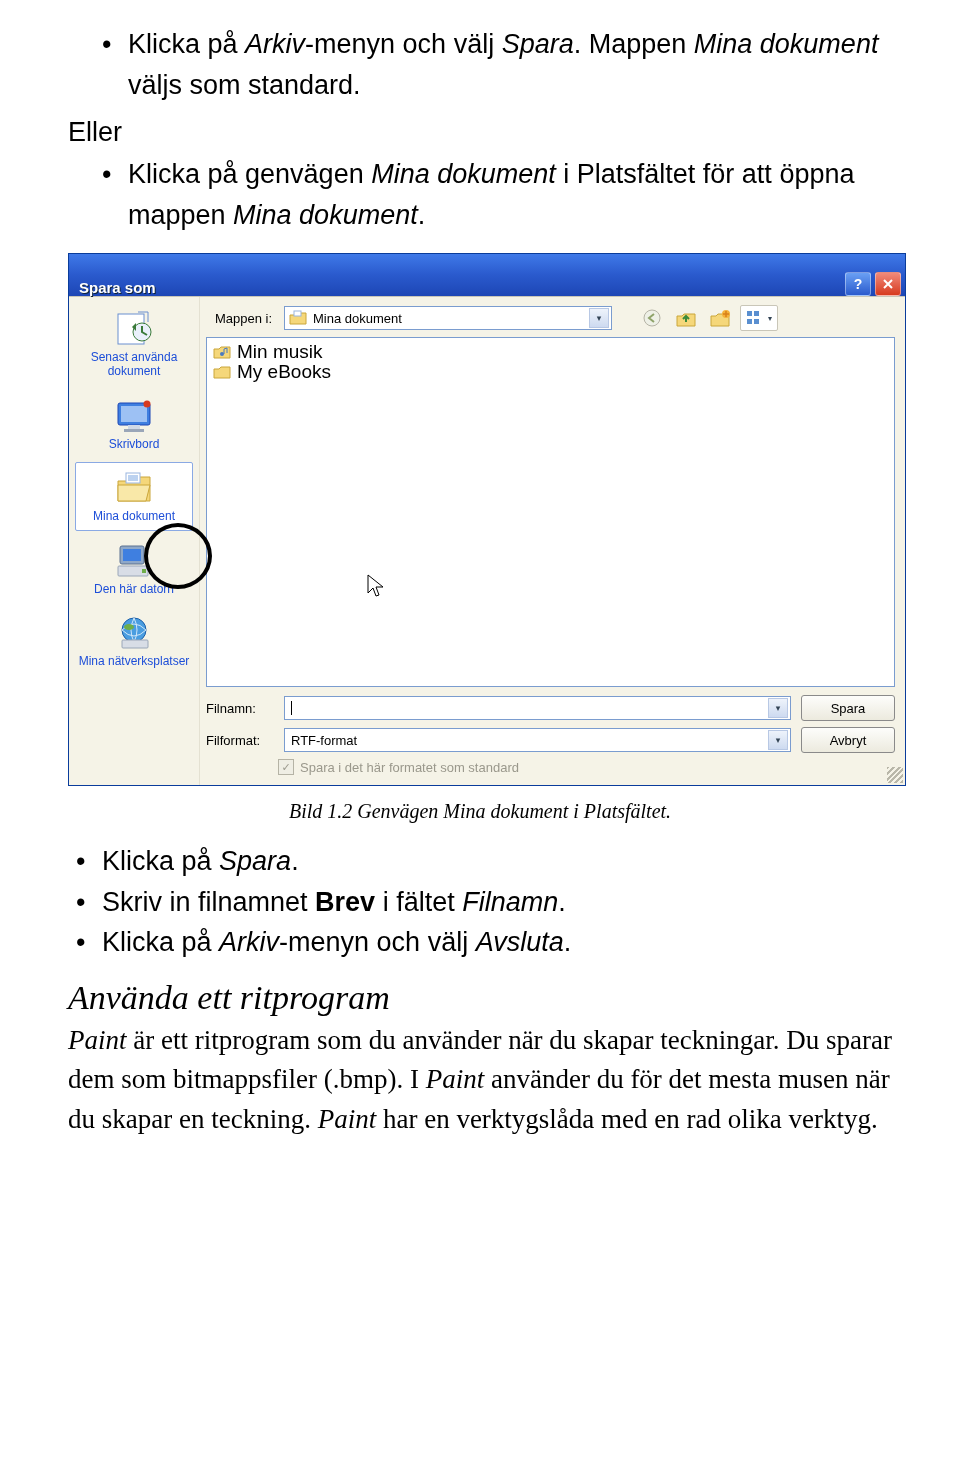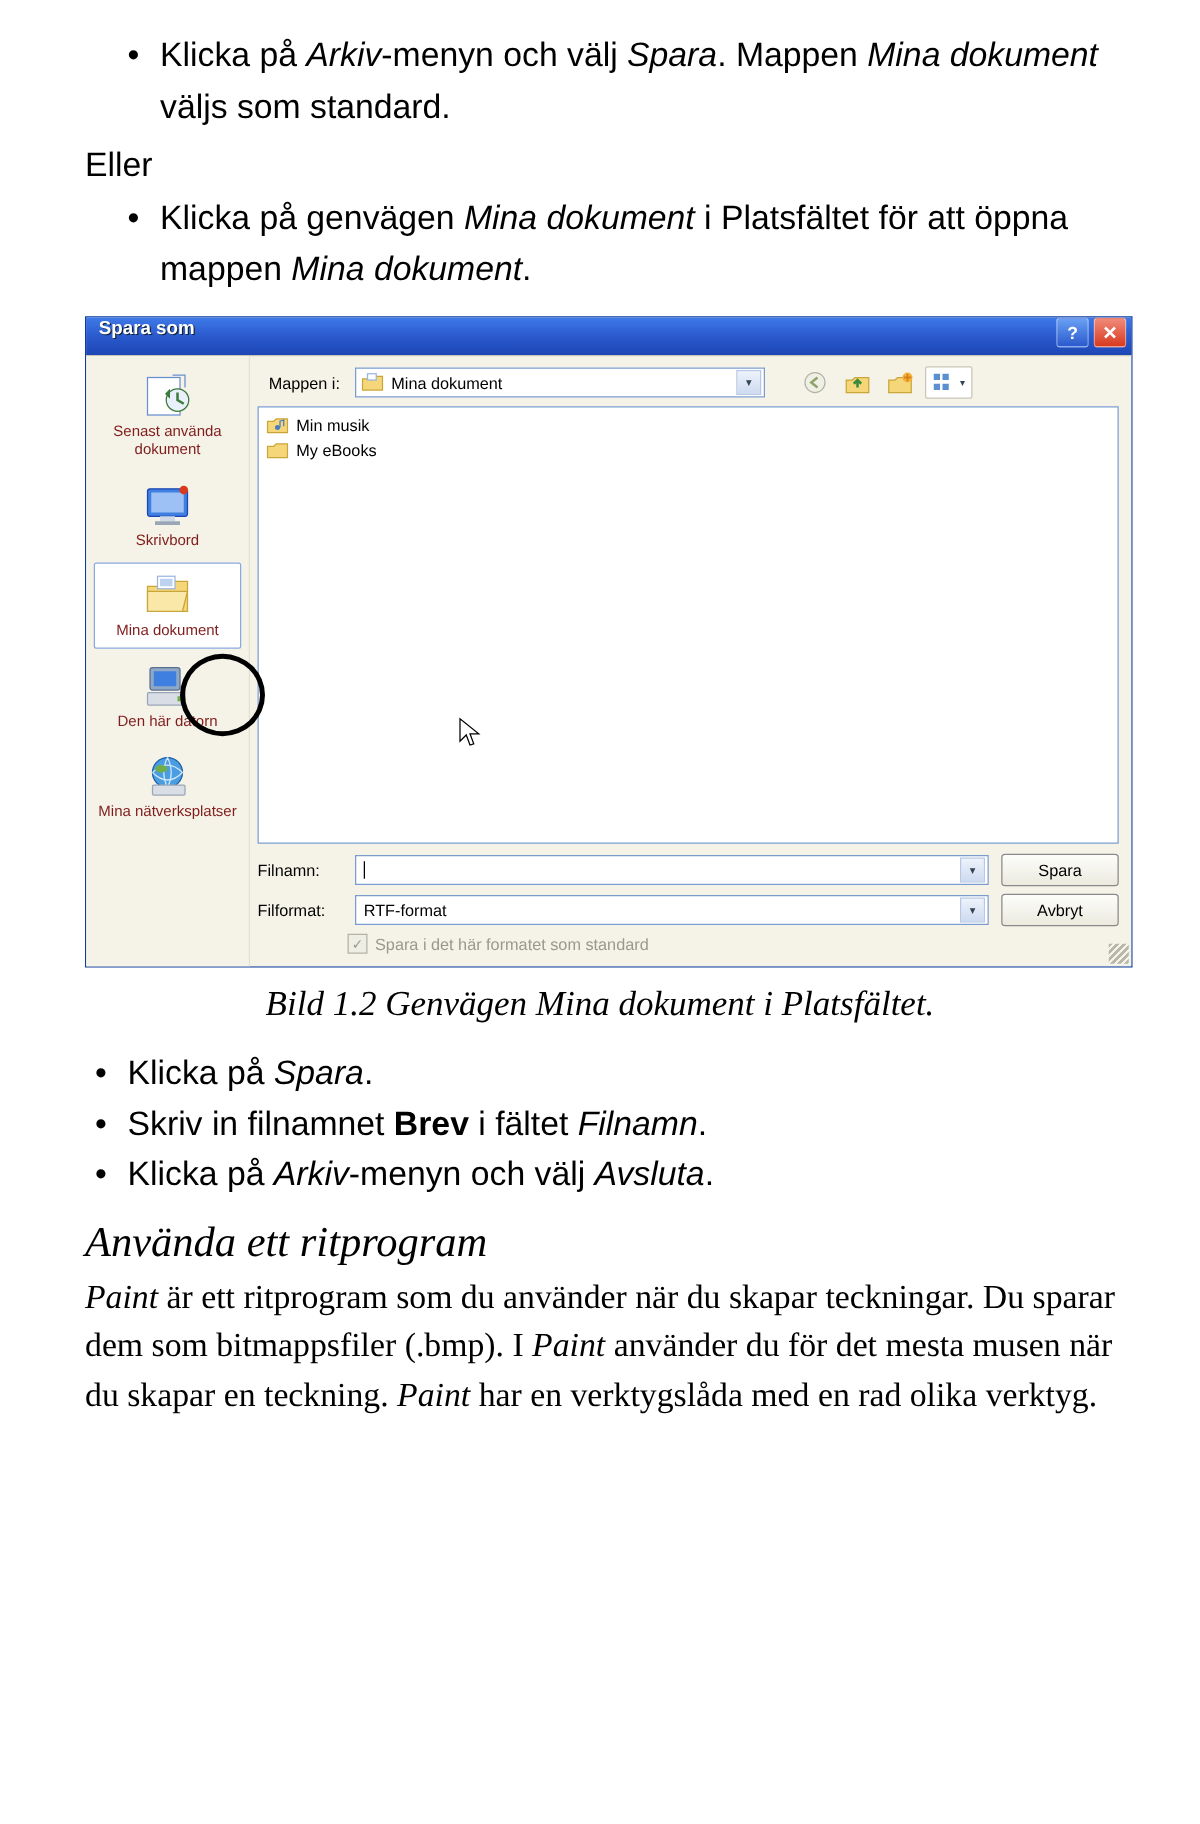--- a/index.html
+++ b/index.html
@@ -5,46 +5,46 @@
   html,body{margin:0;padding:0;background:#fff;font-family:"Century Gothic","Futura",Arial,sans-serif;color:#000}
   .page{width:960px;margin:0 auto;padding:24px 68px 40px 68px;box-sizing:border-box}
   .bullets{margin:0 0 12px 0;padding:0;list-style:none}
   .bullets li{position:relative;padding-left:34px;font-size:27px;line-height:1.5}
   .bullets li::before{content:"•";position:absolute;left:8px;top:0;font-size:27px}
   .bullets.inner li{padding-left:60px}
   .bullets.inner li::before{left:34px}
   .italic{font-style:italic}
   .bold{font-weight:bold}
   .eller{font-size:27px;margin:6px 0 6px 0}
-  .caption{font-style:italic;font-family:Georgia,serif;font-size:28px;text-align:center;margin:14px 0 18px 0}
+  .caption{font-style:italic;font-family:Georgia,serif;font-size:20px;text-align:center;margin:14px 0 18px 0}
   .heading{font-style:italic;font-family:Georgia,serif;font-size:34px;margin:16px 0 4px 0}
   .para{font-size:27px;line-height:1.48;font-family:Georgia,serif}
   .para .i{font-style:italic}
 
   
   .dlg{width:836px;margin:18px auto 0 auto;border:1px solid #0a3c9b;box-shadow:0 0 0 1px #6b90d6 inset;font-family:Tahoma,Arial,sans-serif;font-size:13px;color:#000}
-  .titlebar{background:linear-gradient(to bottom,#3f79e8 0%,#2a5acd 50%,#1d46b5 100%);height:30px;display:flex;align-items:flex-start;justify-content:space-between;padding:0 4px 0 10px}
+  .titlebar{background:linear-gradient(to bottom,#3f79e8 0%,#2a5acd 50%,#1d46b5 100%);height:42px;display:flex;align-items:flex-end;justify-content:space-between;padding:0 4px 0 10px}
   .titlebar .t{color:#fff;font-weight:bold;font-size:15px;text-shadow:1px 1px 0 #123}
   .titlebar .tbtns{display:flex;gap:4px}
   .tbtn{width:24px;height:22px;border-radius:3px;display:flex;align-items:center;justify-content:center;color:#fff;font-weight:bold;font-size:14px;border:1px solid rgba(255,255,255,.4)}
   .tbtn.help{background:linear-gradient(to bottom,#6aa0f4,#2a5acd)}
   .tbtn.close{background:linear-gradient(to bottom,#f08a7a,#d73a1f)}
   .dlgbody{background:#f5f3e7;display:flex;border-top:1px solid #c9c6b8}
   .placesbar{width:122px;background:#f5f3e7;padding:6px 4px 4px 4px;display:flex;flex-direction:column;align-items:center;gap:4px;border-right:1px solid #e4e1d2}
-  .place{width:112px;padding:4px 2px 6px 2px;text-align:center;color:#7f1d1d;font-size:12px;line-height:1.2;border:1px solid transparent;border-radius:2px}
+  .place{width:112px;padding:4px 2px 6px 2px;text-align:center;color:#1d4ed8;font-size:12px;line-height:1.2;border:1px solid transparent;border-radius:2px}
   .place.sel{border:1px solid #8aa9e4;background:#fff}
   .place .pi{width:44px;height:40px;margin:0 auto 2px auto;display:block}
   .main{flex:1;display:flex;flex-direction:column}
   .toolbar{display:flex;align-items:center;gap:6px;padding:8px 10px 6px 6px}
   .lbl{width:66px;text-align:right;padding-right:6px}
   .combo{flex:1;height:22px;border:1px solid #7a9ccf;background:#fff;display:flex;align-items:center;padding:0 2px 0 4px;gap:6px}
   .combo .arrow{margin-left:auto;width:18px;height:18px;border:1px solid #b8c8e4;background:linear-gradient(#eef3fb,#cddaf0);display:flex;align-items:center;justify-content:center;font-size:9px;color:#345}
   .tbicon{width:26px;height:24px;border:1px solid transparent;display:flex;align-items:center;justify-content:center;border-radius:2px}
   .filearea{flex:1;background:#fff;margin:0 10px 6px 6px;border:1px solid #7a9ccf;min-height:340px;padding:4px 6px}
-  .frow{display:flex;align-items:center;gap:6px;height:20px;font-size:13px}
+  .frow{display:flex;align-items:center;gap:6px;height:20px;font-size:19px}
   .bottom{padding:2px 10px 6px 6px}
   .brow{display:flex;align-items:center;gap:10px;margin-bottom:6px}
   .brow .blbl{padding-right:2px}
   .brow .l1{width:66px;}
   .field{flex:1;height:22px;border:1px solid #7a9ccf;background:#fff;display:flex;align-items:center;padding:0 2px 0 6px}
   .field .arrow{margin-left:auto;width:18px;height:18px;border:1px solid #b8c8e4;background:linear-gradient(#eef3fb,#cddaf0);display:flex;align-items:center;justify-content:center;font-size:9px;color:#345}
   .btn{width:92px;height:24px;border:1px solid #8a8a8a;background:linear-gradient(#fdfdfb,#eceade);border-radius:3px;display:flex;align-items:center;justify-content:center;font-size:13px}
   .chkrow{display:flex;align-items:center;gap:6px;color:#9a988c;font-size:13px;padding-left:72px}
   .chk{width:14px;height:14px;border:1px solid #b5b3a5;background:#efeee4;display:flex;align-items:center;justify-content:center;font-size:11px;color:#9a988c}
   .resize{align-self:flex-end;width:16px;height:16px;margin:-14px 2px 2px 0;background:repeating-linear-gradient(135deg,#b9b7a9 0 2px,transparent 2px 4px)}

